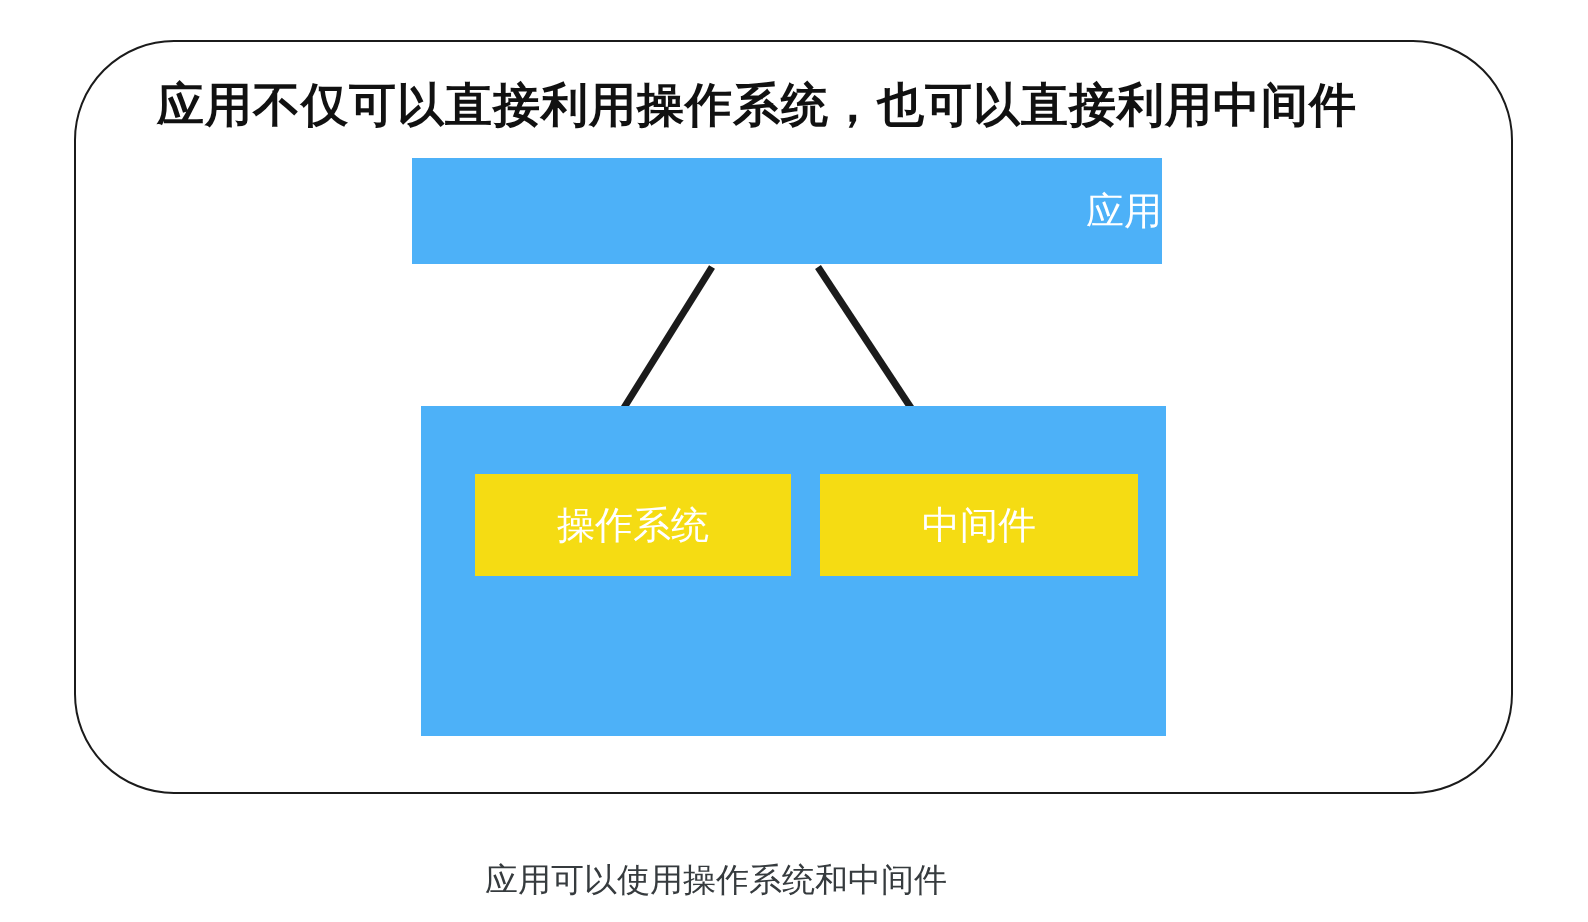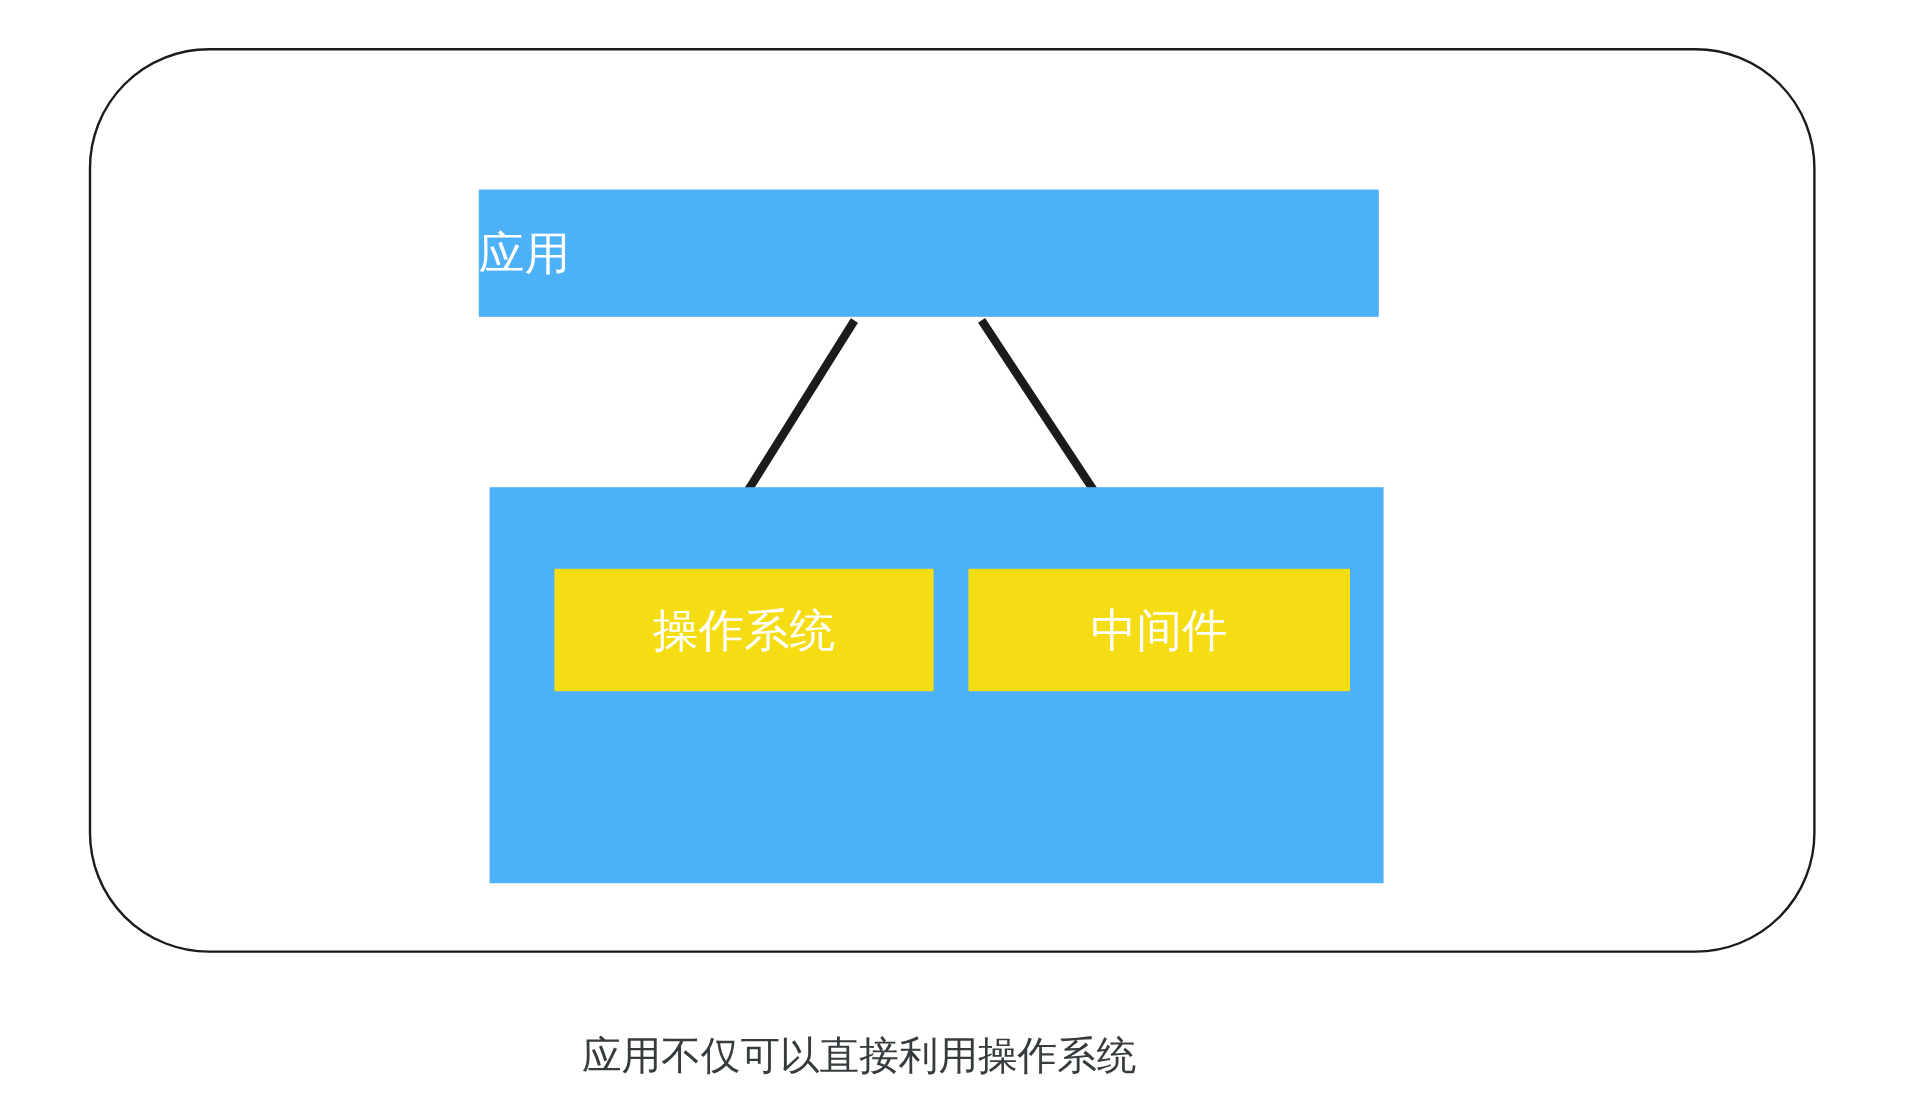--- a/index.html
+++ b/index.html
@@ -34,21 +34,22 @@
     text-align: center;
     font-size: 47px;
     font-weight: 700;
     letter-spacing: 1px;
     white-space: nowrap;
   }
   .node {
     position: absolute;
     display: flex;
     align-items: center;
-    justify-content: flex-start;
+    justify-content: flex-end;
+    margin-left: 13px;
   }
   .node-app {
     left: 399px;
     top: 158px;
     width: 750px;
     height: 106px;
     font-size: 38px;
     font-weight: 500;
     color: #ffffff;
   }
@@ -115,20 +116,21 @@
     white-space: nowrap;
   }
 </style>
 </head>
 <body>
 
 <div class="canvas">
 
   <div class="frame"></div>
 
+  <div class="title" style="color: rgb(17, 17, 17);">应用不仅可以直接利用操作系统，也可以直接利用中间件</div>
 
   <div class="node node-app" style="background-color: rgb(77, 177, 248);">
     <span style="color: rgb(255, 255, 255);">应用</span>
   </div>
 
   <svg class="arrows" viewBox="0 0 1588 922" xmlns="http://www.w3.org/2000/svg">
     <defs>
       <marker id="arrowhead" viewBox="0 0 10 10" refX="8" refY="5" markerWidth="27" markerHeight="27" markerUnits="userSpaceOnUse" orient="auto">
         <path class="head" d="M 0 0 L 10 5 L 0 10 z"></path>
       </marker>
@@ -142,15 +144,15 @@
     <div class="node-inner node-os" style="background-color: rgb(245, 220, 19);">
       <span style="color: rgb(255, 255, 255);">操作系统</span>
     </div>
 
     <div class="node-inner node-mw" style="background-color: rgb(245, 220, 19);">
       <span style="color: rgb(255, 255, 255);">中间件</span>
     </div>
 
   </div>
 
-  <div class="caption" style="color: rgb(54, 59, 62);">应用不仅可以直接利用操作系统</div>
+  <div class="caption" style="color: rgb(54, 59, 62);">应用可以使用操作系统和中间件</div>
 
 </div>
 
 </body></html>

